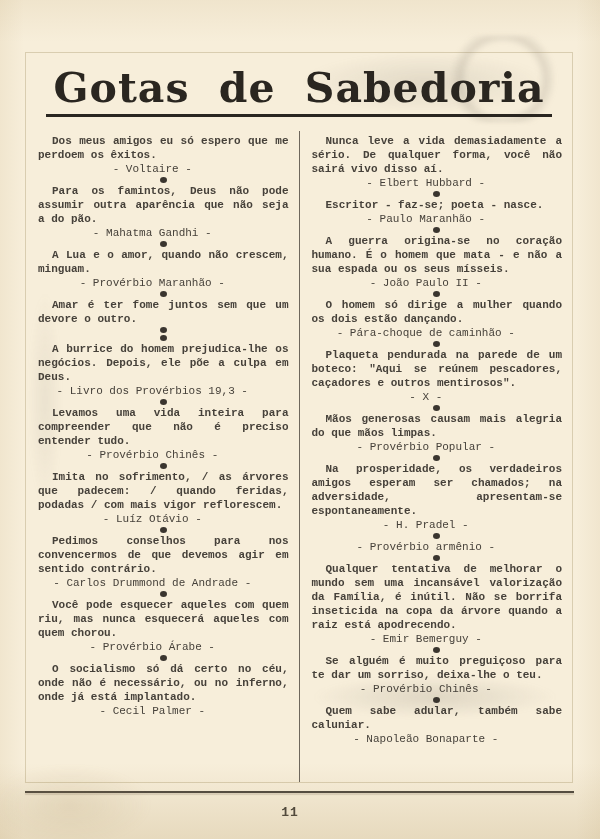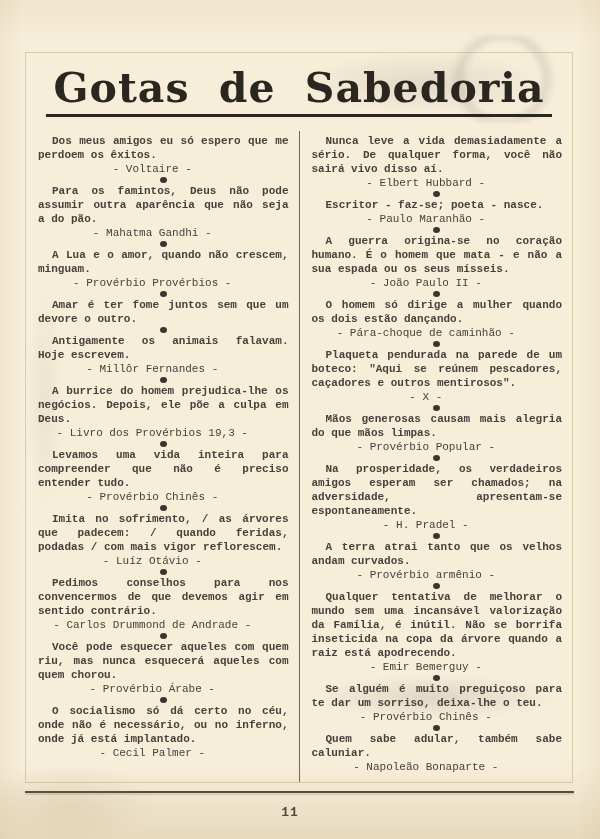--- a/index.html
+++ b/index.html
@@ -71,34 +71,30 @@
           </div>
           <div class="quote-block">
             <p class="quote-text">Para os famintos, Deus não pode assumir outra aparência que não seja a do pão.</p>
             <div class="attribution">- Mahatma Gandhi -</div>
           </div>
           <div class="bullet-sep">
             <span class="dot"></span>
           </div>
           <div class="quote-block">
             <p class="quote-text">A Lua e o amor, quando não crescem, minguam.</p>
-            <div class="attribution">- Provérbio Provérbios -</div>
+            <div class="attribution">- Provérbio Maranhão -</div>
           </div>
           <div class="bullet-sep">
             <span class="dot"></span>
           </div>
           <div class="quote-block">
             <p class="quote-text">Amar é ter fome juntos sem que um devore o outro.</p>
           </div>
           <div class="bullet-sep">
             <span class="dot"></span>
-          </div>
-          <div class="quote-block">
-            <p class="quote-text">Antigamente os animais falavam. Hoje escrevem.</p>
-            <div class="attribution">- Millôr Fernandes -</div>
           </div>
           <div class="bullet-sep">
             <span class="dot"></span>
           </div>
           <div class="quote-block">
             <p class="quote-text">A burrice do homem prejudica-lhe os negócios. Depois, ele põe a culpa em Deus.</p>
             <div class="attribution">- Livro dos Provérbios 19,3 -</div>
           </div>
           <div class="bullet-sep">
             <span class="dot"></span>
@@ -180,21 +176,20 @@
             <span class="dot"></span>
           </div>
           <div class="quote-block">
             <p class="quote-text">Na prosperidade, os verdadeiros amigos esperam ser chamados; na adversidade, apresentam-se espontaneamente.</p>
             <div class="attribution">- H. Pradel -</div>
           </div>
           <div class="bullet-sep">
             <span class="dot"></span>
           </div>
           <div class="quote-block">
-            <p class="quote-text">A terra atrai tanto que os velhos andam curvados.</p>
             <div class="attribution">- Provérbio armênio -</div>
           </div>
           <div class="bullet-sep">
             <span class="dot"></span>
           </div>
           <div class="quote-block">
             <p class="quote-text">Qualquer tentativa de melhorar o mundo sem uma incansável valorização da Família, é inútil. Não se borrifa inseticida na copa da árvore quando a raiz está apodrecendo.</p>
             <div class="attribution">- Emir Bemerguy -</div>
           </div>
           <div class="bullet-sep">

